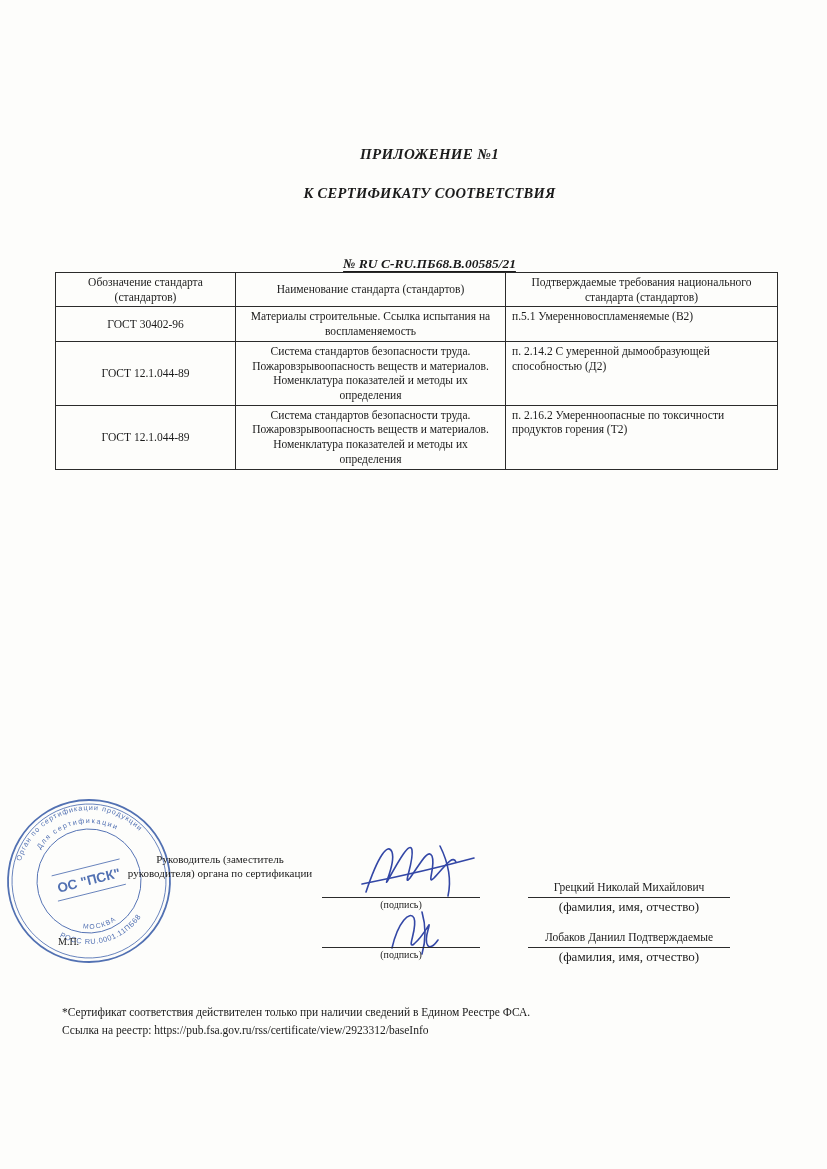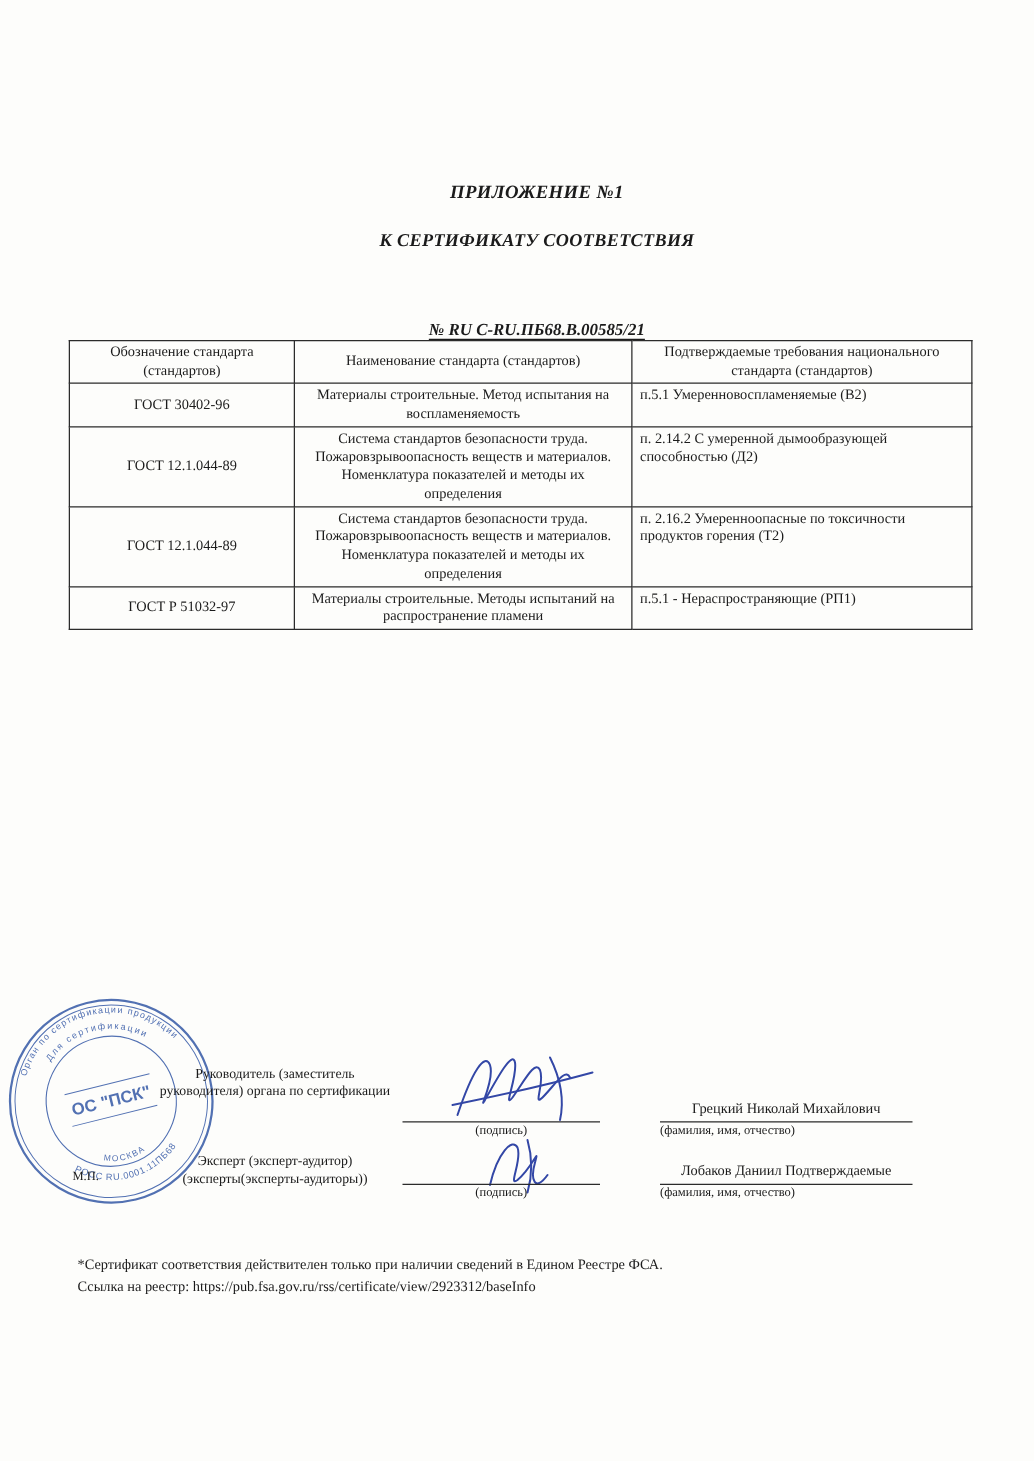--- a/index.html
+++ b/index.html
@@ -75,21 +75,21 @@
   .sig-field .rule { height: 0; border-bottom: 1px solid #2b2b2b; }
   .sig-field .caption { text-align: center; font-size: 10px; padding-top: 1px; }
   #sig-field-head   { left: 322px; top: 897px; }
   #sig-field-expert { left: 322px; top: 947px; }
 
   .name-field { position: absolute; width: 202px; }
   .name-field .name {
     text-align: center; font-size: 11.5px; padding-bottom: 4px;
     border-bottom: 1px solid #2b2b2b; white-space: nowrap;
   }
-  .name-field .caption { text-align: left; font-size: 10px; padding-top: 1px; }
+  .name-field .caption { text-align: center; font-size: 13px; padding-top: 1px; }
   #name-field-head   { left: 528px; top: 881px; }
   #name-field-expert { left: 528px; top: 931px; }
 
   .scribble { position: absolute; pointer-events: none; }
   #scribble-head   { left: 352px; top: 834px; width: 130px; height: 72px; }
   #scribble-expert { left: 382px; top: 906px; width: 80px;  height: 52px; }
 
   
   .footer { position: absolute; left: 62px; top: 1004px; font-size: 11.5px; line-height: 1.55; }
 </style>
@@ -111,37 +111,32 @@
     <thead>
       <tr>
         <th>Обозначение стандарта (стандартов)</th>
         <th>Наименование стандарта (стандартов)</th>
         <th>Подтверждаемые требования национального стандарта (стандартов)</th>
       </tr>
     </thead>
     <tbody>
       <tr>
         <td class="cell-code">ГОСТ 30402-96</td>
-        <td class="cell-name">Материалы строительные. Метод испытания на воспламеняемость</td>
+        <td class="cell-name">Материалы строительные. Ссылка испытания на воспламеняемость</td>
         <td class="cell-req">п.5.1 Умеренновоспламеняемые (В2)</td>
       </tr>
       <tr>
         <td class="cell-code">ГОСТ 12.1.044-89</td>
         <td class="cell-name">Система стандартов безопасности труда. Пожаровзрывоопасность веществ и материалов. Номенклатура показателей и методы их определения</td>
         <td class="cell-req">п. 2.14.2 С умеренной дымообразующей способностью (Д2)</td>
       </tr>
       <tr>
         <td class="cell-code">ГОСТ 12.1.044-89</td>
         <td class="cell-name">Система стандартов безопасности труда. Пожаровзрывоопасность веществ и материалов. Номенклатура показателей и методы их определения</td>
         <td class="cell-req">п. 2.16.2 Умеренноопасные по токсичности продуктов горения (Т2)</td>
-      </tr>
-      <tr>
-        <td class="cell-code">ГОСТ Р 51032-97</td>
-        <td class="cell-name">Материалы строительные. Методы испытаний на распространение пламени</td>
-        <td class="cell-req">п.5.1 - Нераспространяющие (РП1)</td>
       </tr>
     </tbody>
   </table>
 
   <svg class="stamp" viewBox="0 0 170 170">
     <defs>
       <path id="arc-outer-top" d="M 14,85 a 71,71 0 1 1 142,0"></path>
       <path id="arc-inner-top" d="M 27,85 a 58,58 0 1 1 116,0"></path>
       <path id="arc-bottom" d="M 22,85 a 63,63 0 0 0 126,0"></path>
       <path id="arc-city" d="M 44,92 a 41,41 0 0 0 82,0"></path>
@@ -185,24 +180,20 @@
   <div id="sig-field-head" class="sig-field">
     <div class="rule"></div>
     <div class="caption">(подпись)</div>
   </div>
 
   <div id="name-field-head" class="name-field">
     <div class="name">Грецкий Николай Михайлович</div>
     <div class="caption">(фамилия, имя, отчество)</div>
   </div>
 
-  <div class="role-expert">
-    <div>Эксперт (эксперт-аудитор)</div>
-    <div>(эксперты(эксперты-аудиторы))</div>
-  </div>
 
   <svg id="scribble-expert" class="scribble" viewBox="0 0 80 52">
     <g fill="none" stroke-width="1.6" stroke-linecap="round" stroke="#3347a6">
       <path d="M10,42 C16,16 28,4 32,12 C36,22 24,44 32,38 C44,28 50,10 46,24 C42,38 46,48 56,34"></path>
       <path d="M40,6 C44,20 44,34 40,48"></path>
     </g>
   </svg>
 
   <div id="sig-field-expert" class="sig-field">
     <div class="rule"></div>

